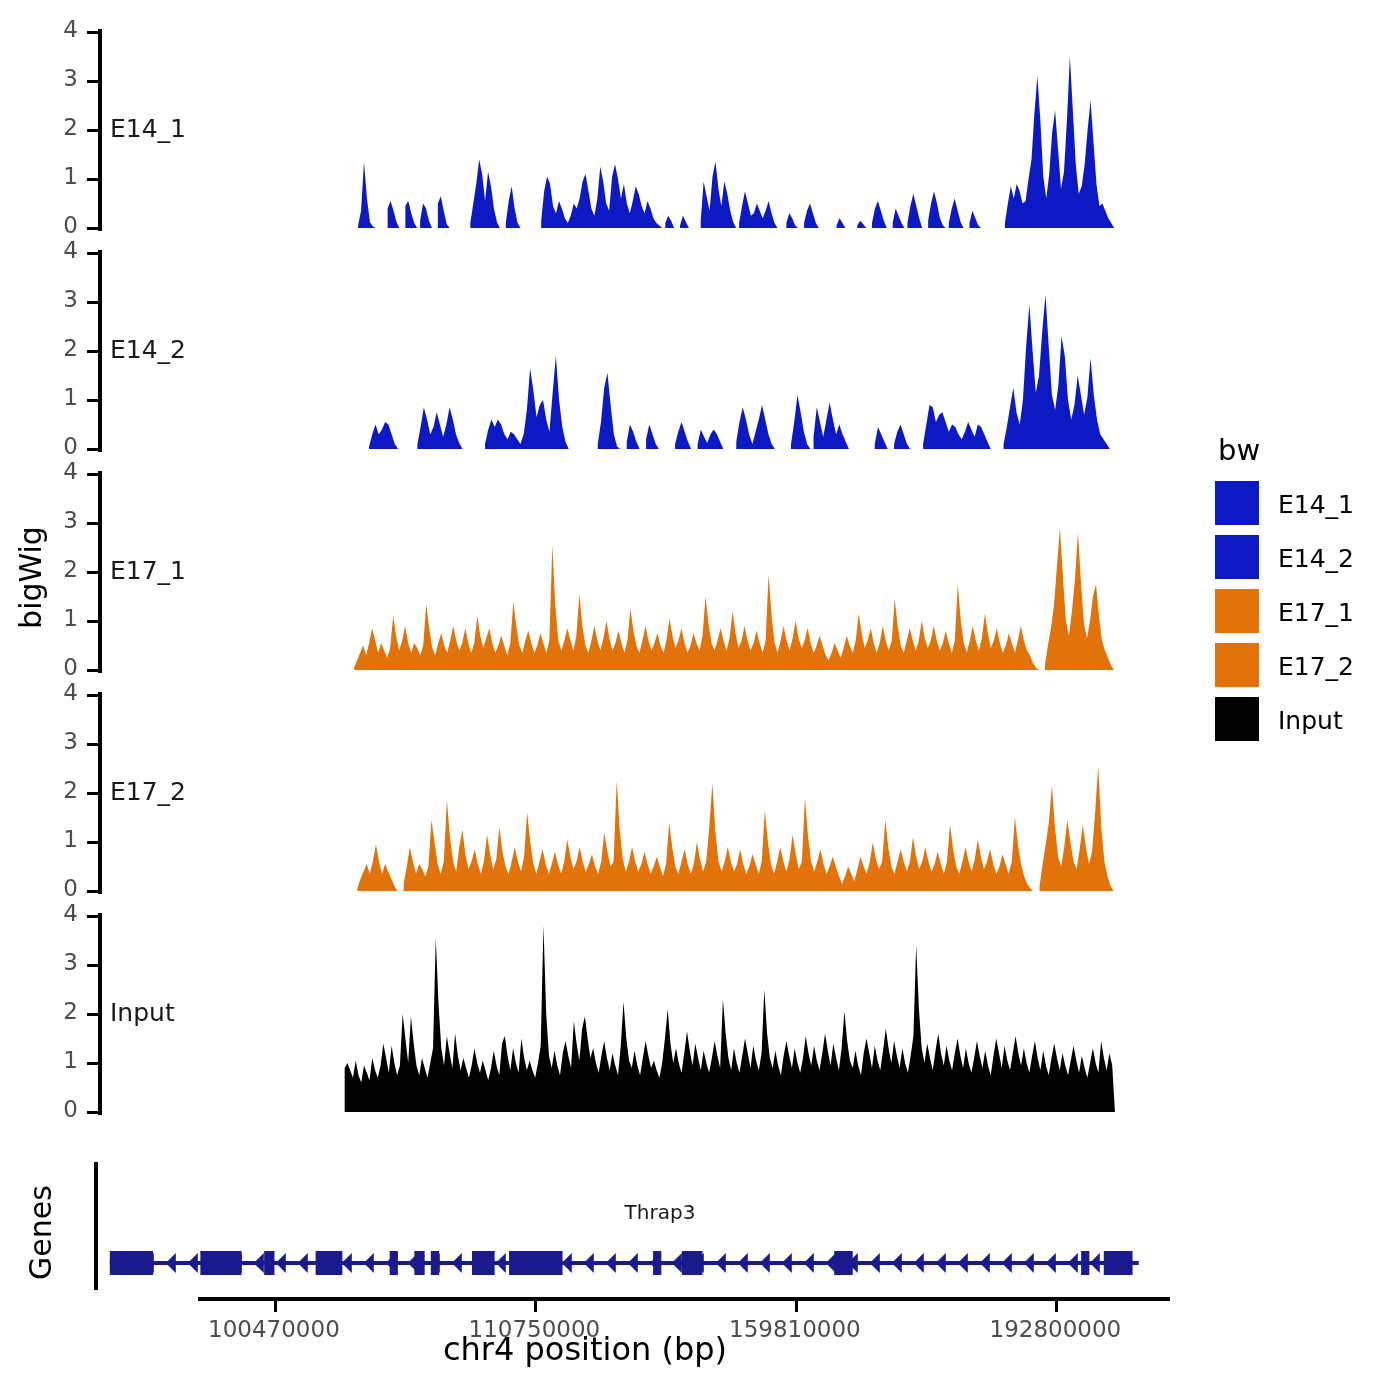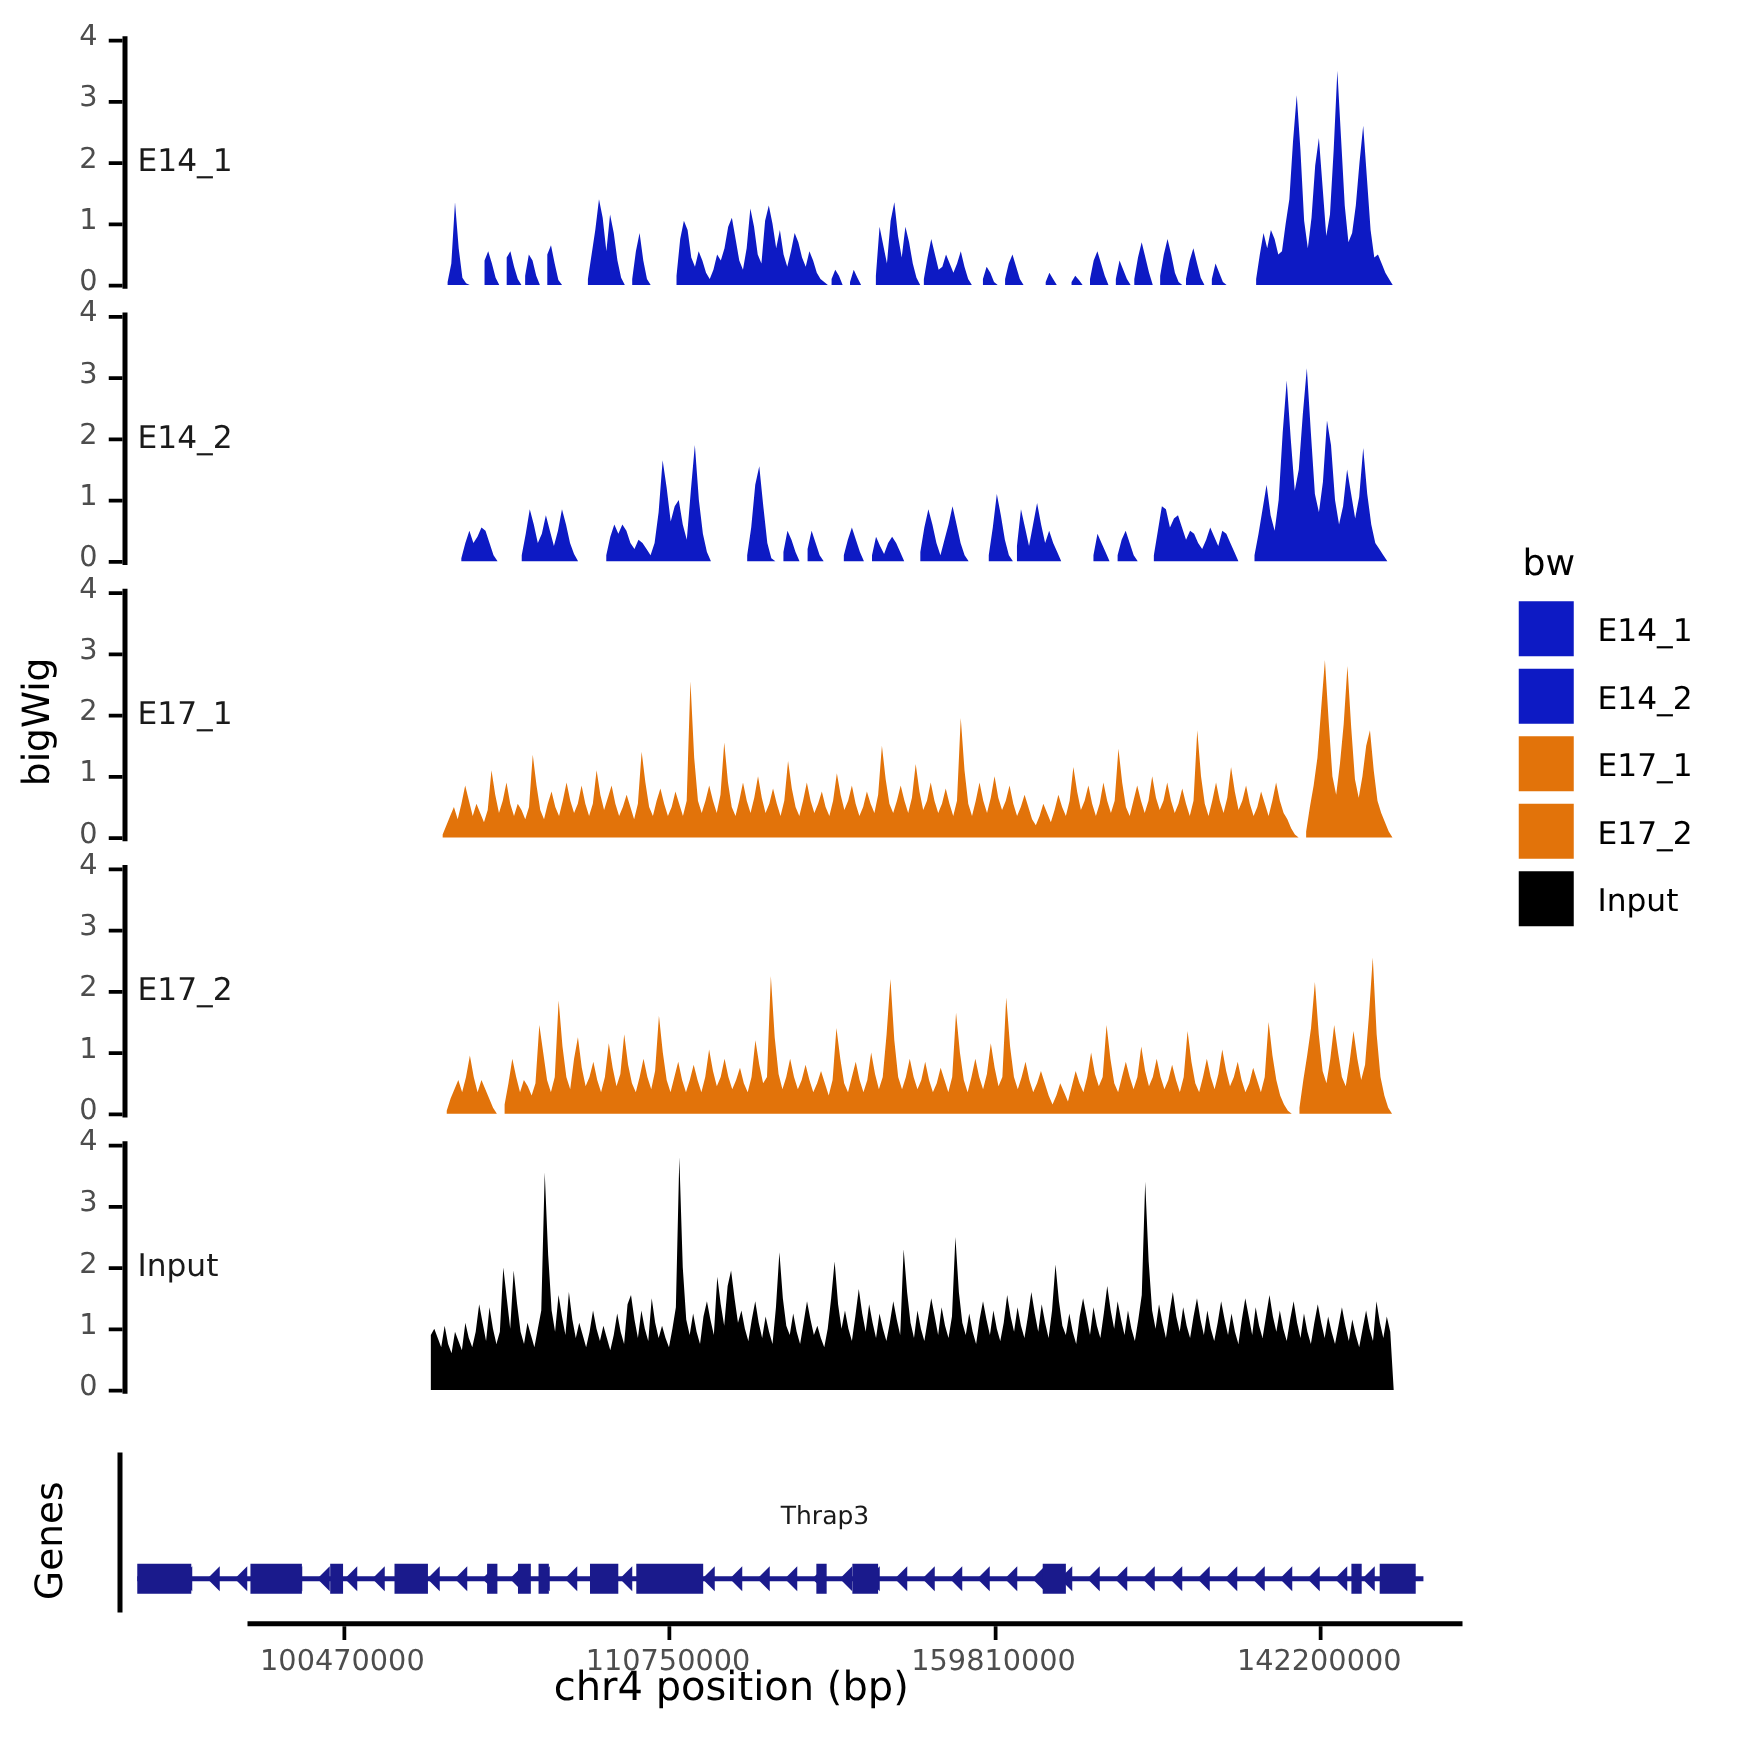--- a/index.html
+++ b/index.html
@@ -92,21 +92,21 @@
   <div class="axis-line" style="left:198px; top:1297px; width:972px; height:4px;"></div>
 
   <div id="xticks">
       <div class="axis-line" style="left: 273.922px; top: 1301px; width: 3px; height: 11px;"></div>
       <div class="xtick-label" style="left: 163.922px; top: 1316px; width: 220px;">100470000</div>
       <div class="axis-line" style="left: 534.41px; top: 1301px; width: 3px; height: 11px;"></div>
       <div class="xtick-label" style="left: 424.41px; top: 1316px; width: 220px;">110750000</div>
       <div class="axis-line" style="left: 794.898px; top: 1301px; width: 3px; height: 11px;"></div>
       <div class="xtick-label" style="left: 684.898px; top: 1316px; width: 220px;">159810000</div>
       <div class="axis-line" style="left: 1055.39px; top: 1301px; width: 3px; height: 11px;"></div>
-      <div class="xtick-label" style="left: 945.385px; top: 1316px; width: 220px;">142200000</div>
+      <div class="xtick-label" style="left: 945.385px; top: 1316px; width: 220px;">192800000</div>
     </div>
 
   <div class="axis-title" style="left:0px; top:1330px; width:1170px; text-align:center; font-size:32px;">chr4 position (bp)</div>
 
   <div id="panels">
       <div class="axis-line" style="left: 98px; top: 29px; width: 4px; height: 202px;"></div>
       <div class="axis-line" style="left: 87px; top: 227px; width: 11px; height: 3px;"></div>
       <div class="tick-label" style="left: 3px; top: 212px; width: 75px;">0</div>
       <div class="axis-line" style="left: 87px; top: 178px; width: 11px; height: 3px;"></div>
       <div class="tick-label" style="left: 3px; top: 163px; width: 75px;">1</div>

